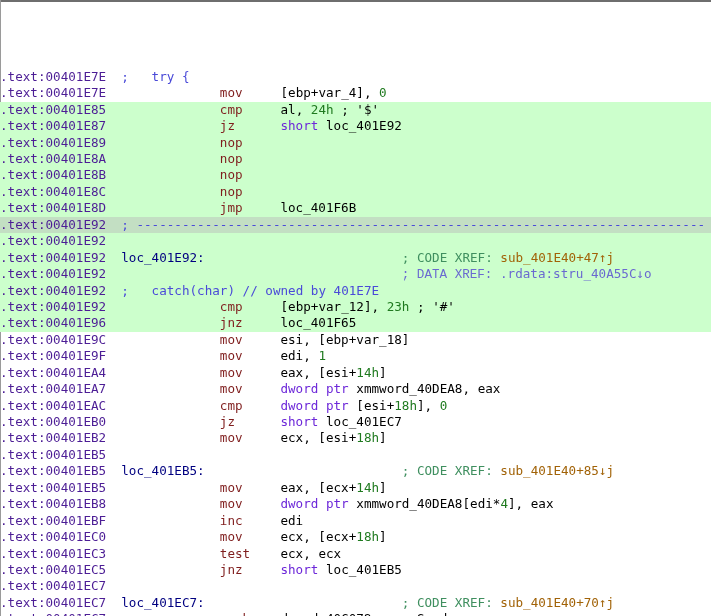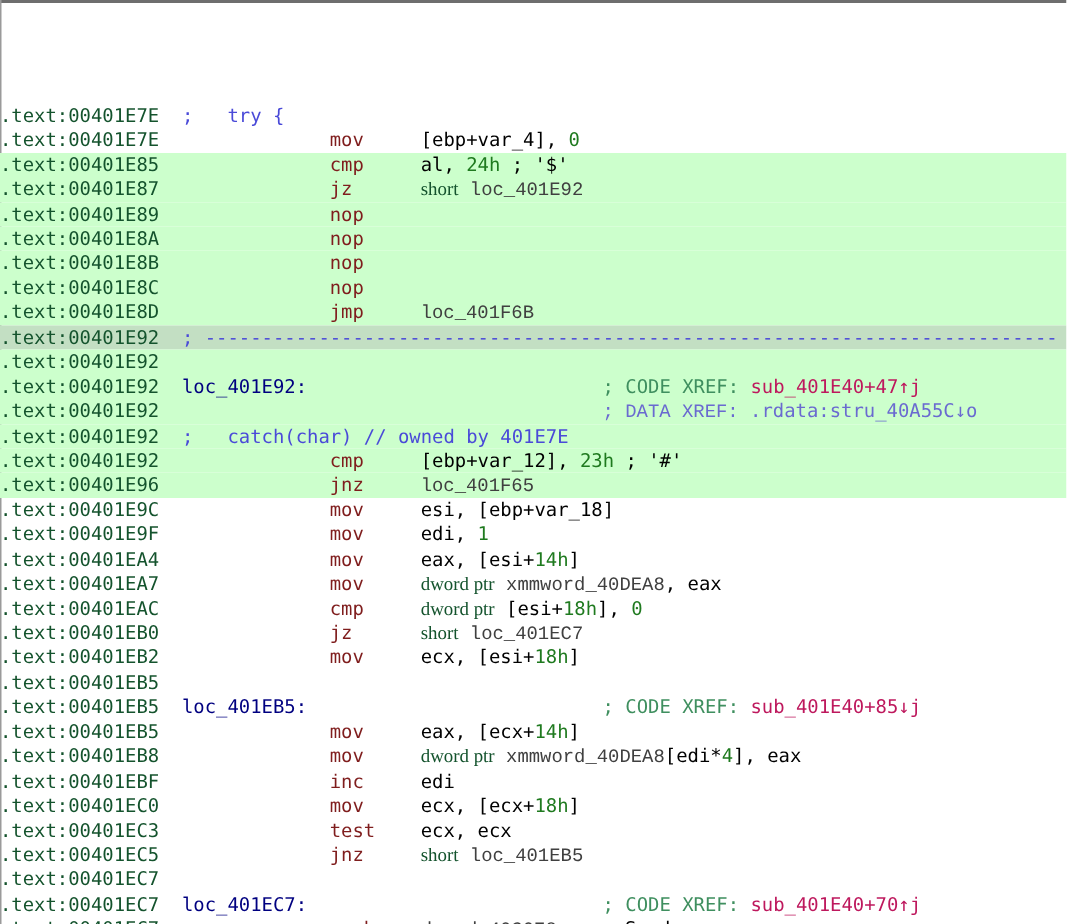--- a/index.html
+++ b/index.html
@@ -32,34 +32,34 @@
     white-space: pre;
     overflow: hidden;
   }
   
   .line.hl {
     background: #ccffcc;
   }
   .line.cursor {
     background: #c3dfc3;
   }
-  .addr   { color: #14532d; }
+  .addr   { color: #4c1d95; }
   .mnem   { color: #7f1d1d; }
   .num    { color: #1f7a1f; }
   .reg    { color: #000000; }
   .punct  { color: #000000; }
-  .name   { color: #404040; font-family: Liberation Mono, monospace; }
+  .name   { color: #000000; }
   .loclbl { color: #000080; }
   .cmt    { color: #4a4ad8; }
   .xrefk  { color: #3f8f5f; }
-  .xrefv  { color: #be185d; }
+  .xrefv  { color: #a16207; }
   .dxrefk { color: #6a6ad0; font-family: Liberation Mono, monospace; }
   .dxrefv { color: #6a6ad0; }
   .dash   { color: #4a4ad8; }
-  .kw     { color: #14532d; font-family: Liberation Serif, serif; }
+  .kw     { color: #6d28d9; }
   .topborder {
     position: absolute;
     top: 0; left: 0; width: 711px; height: 2px;
     background: #6e6e6e;
   }
   .leftedge {
     position: absolute;
     top: 0; left: 0; width: 1px; height: 616px;
     background: #9a9a9a;
   }

